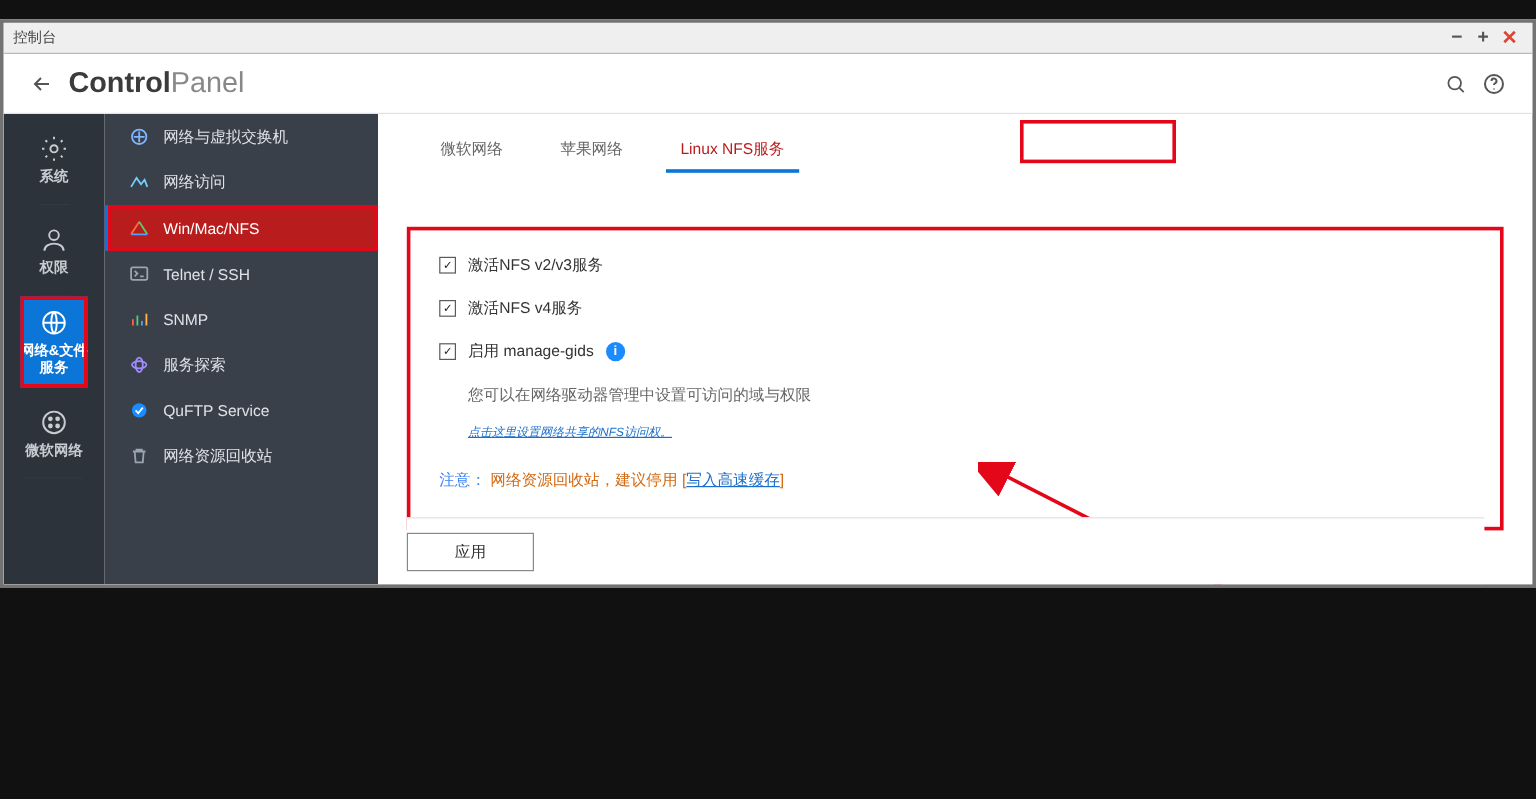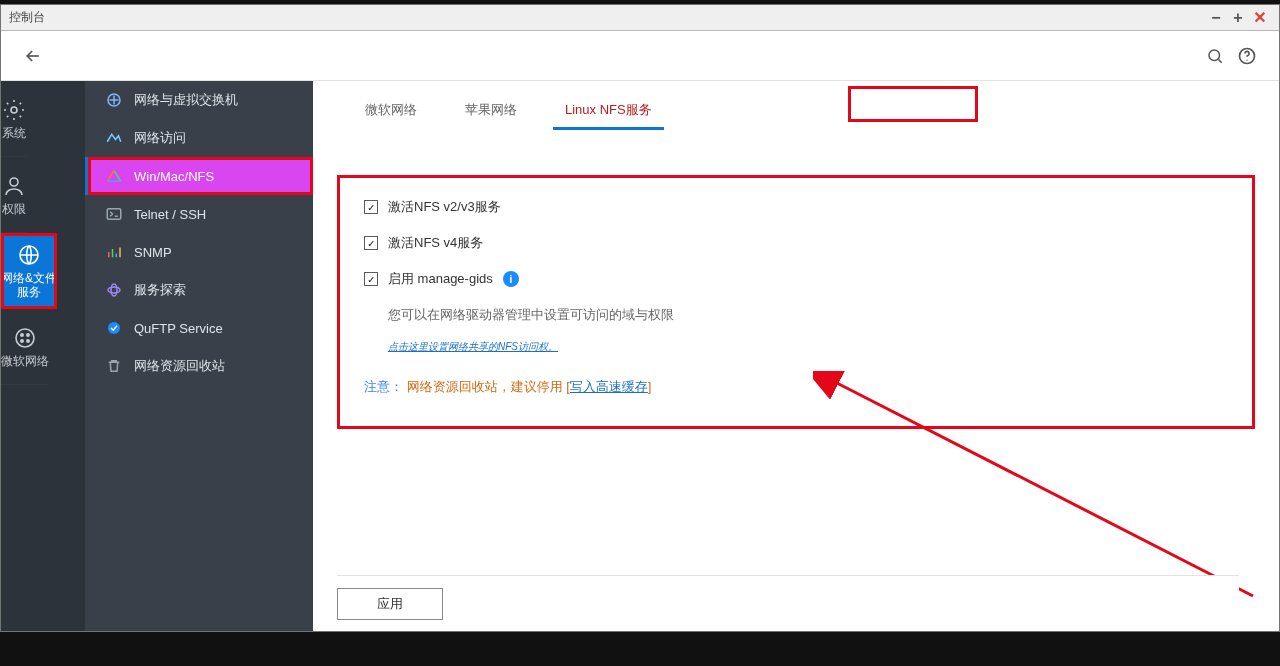--- a/index.html
+++ b/index.html
@@ -1,24 +1,24 @@
 <!DOCTYPE html>
 <html><head>
 <meta charset="utf-8">
 <style>
   * { box-sizing: border-box; margin: 0; padding: 0; font-family: "Microsoft YaHei", Arial, sans-serif; }
   html, body { height: 100%; background: #111; }
 
   .window {
     position: relative;
     width: 1280px;
-    height: 628px;
-    margin: 4px auto;
+    height: 474px;
+    margin: 16px auto;
     background: #fff;
-    border: 1px solid #737373;
+    border: 3px solid #737373;
     overflow: hidden;
   }
 
   
   .titlebar {
     height: 26px;
     background: #efefef;
     border-bottom: 1px solid #b8b8b8;
     display: flex;
     align-items: center;
@@ -62,21 +62,22 @@
     height: calc(100% - 26px - 50px);
     overflow: hidden;
   }
 
   
   .rail {
     width: 84px;
     background: #2d333b;
     display: flex;
     flex-direction: column;
-    align-items: flex-start;
+    align-items: center;
+    font-weight: bold;
   }
   .rail-item {
     height: 76px;
     color: #c7ccd2;
     display: flex; flex-direction: column; align-items: center; justify-content: center;
     gap: 4px; cursor: pointer;
     font-size: 12px; text-align: center; line-height: 1.15;
     border-bottom: 1px solid rgba(255,255,255,0.03);
   }
   .rail-item.active {
@@ -94,21 +95,21 @@
   }
   .snav-item {
     height: 38px;
     display: flex; align-items: center; gap: 10px;
     padding: 0 16px;
     color: #dfe3e8; font-size: 13px;
     cursor: pointer;
     border-left: 3px solid transparent;
   }
   .snav-item.active {
-    background: #d946ef;
+    background: #b91c1c;
     border-left: 3px solid #0b75d8;
     color: #fff;
   }
   .snav-item.hl-red { box-shadow: inset 0 0 0 3px #e4071a; }
   .snav-item .sicon { width: 20px; height: 20px; display: flex; align-items: center; justify-content: center; flex-shrink: 0; }
 
   
   .content {
     flex: 1;
     position: relative;
@@ -196,20 +197,23 @@
     <div class="ctrl close">✕</div>
   </div>
 
   <div class="header">
     <div class="back-btn">
       <svg width="20" height="20" viewBox="0 0 24 24" fill="none" stroke="#555" stroke-width="2">
           <path d="M19 12H5"></path>
           <path d="M11 18l-6-6 6-6"></path>
         </svg>
     </div>
+    <div class="app-title">
+      <span>Control</span><span class="thin">Panel</span>
+    </div>
     <div class="spacer"></div>
     <div class="hdr-icon">
       <svg width="18" height="18" viewBox="0 0 24 24" fill="none" stroke="#555" stroke-width="2">
           <circle cx="11" cy="11" r="7"></circle>
           <line x1="21" y1="21" x2="16.5" y2="16.5"></line>
         </svg>
     </div>
     <div class="hdr-icon">
       <svg width="20" height="20" viewBox="0 0 24 24" fill="none" stroke="#555" stroke-width="2">
           <circle cx="12" cy="12" r="9"></circle>

